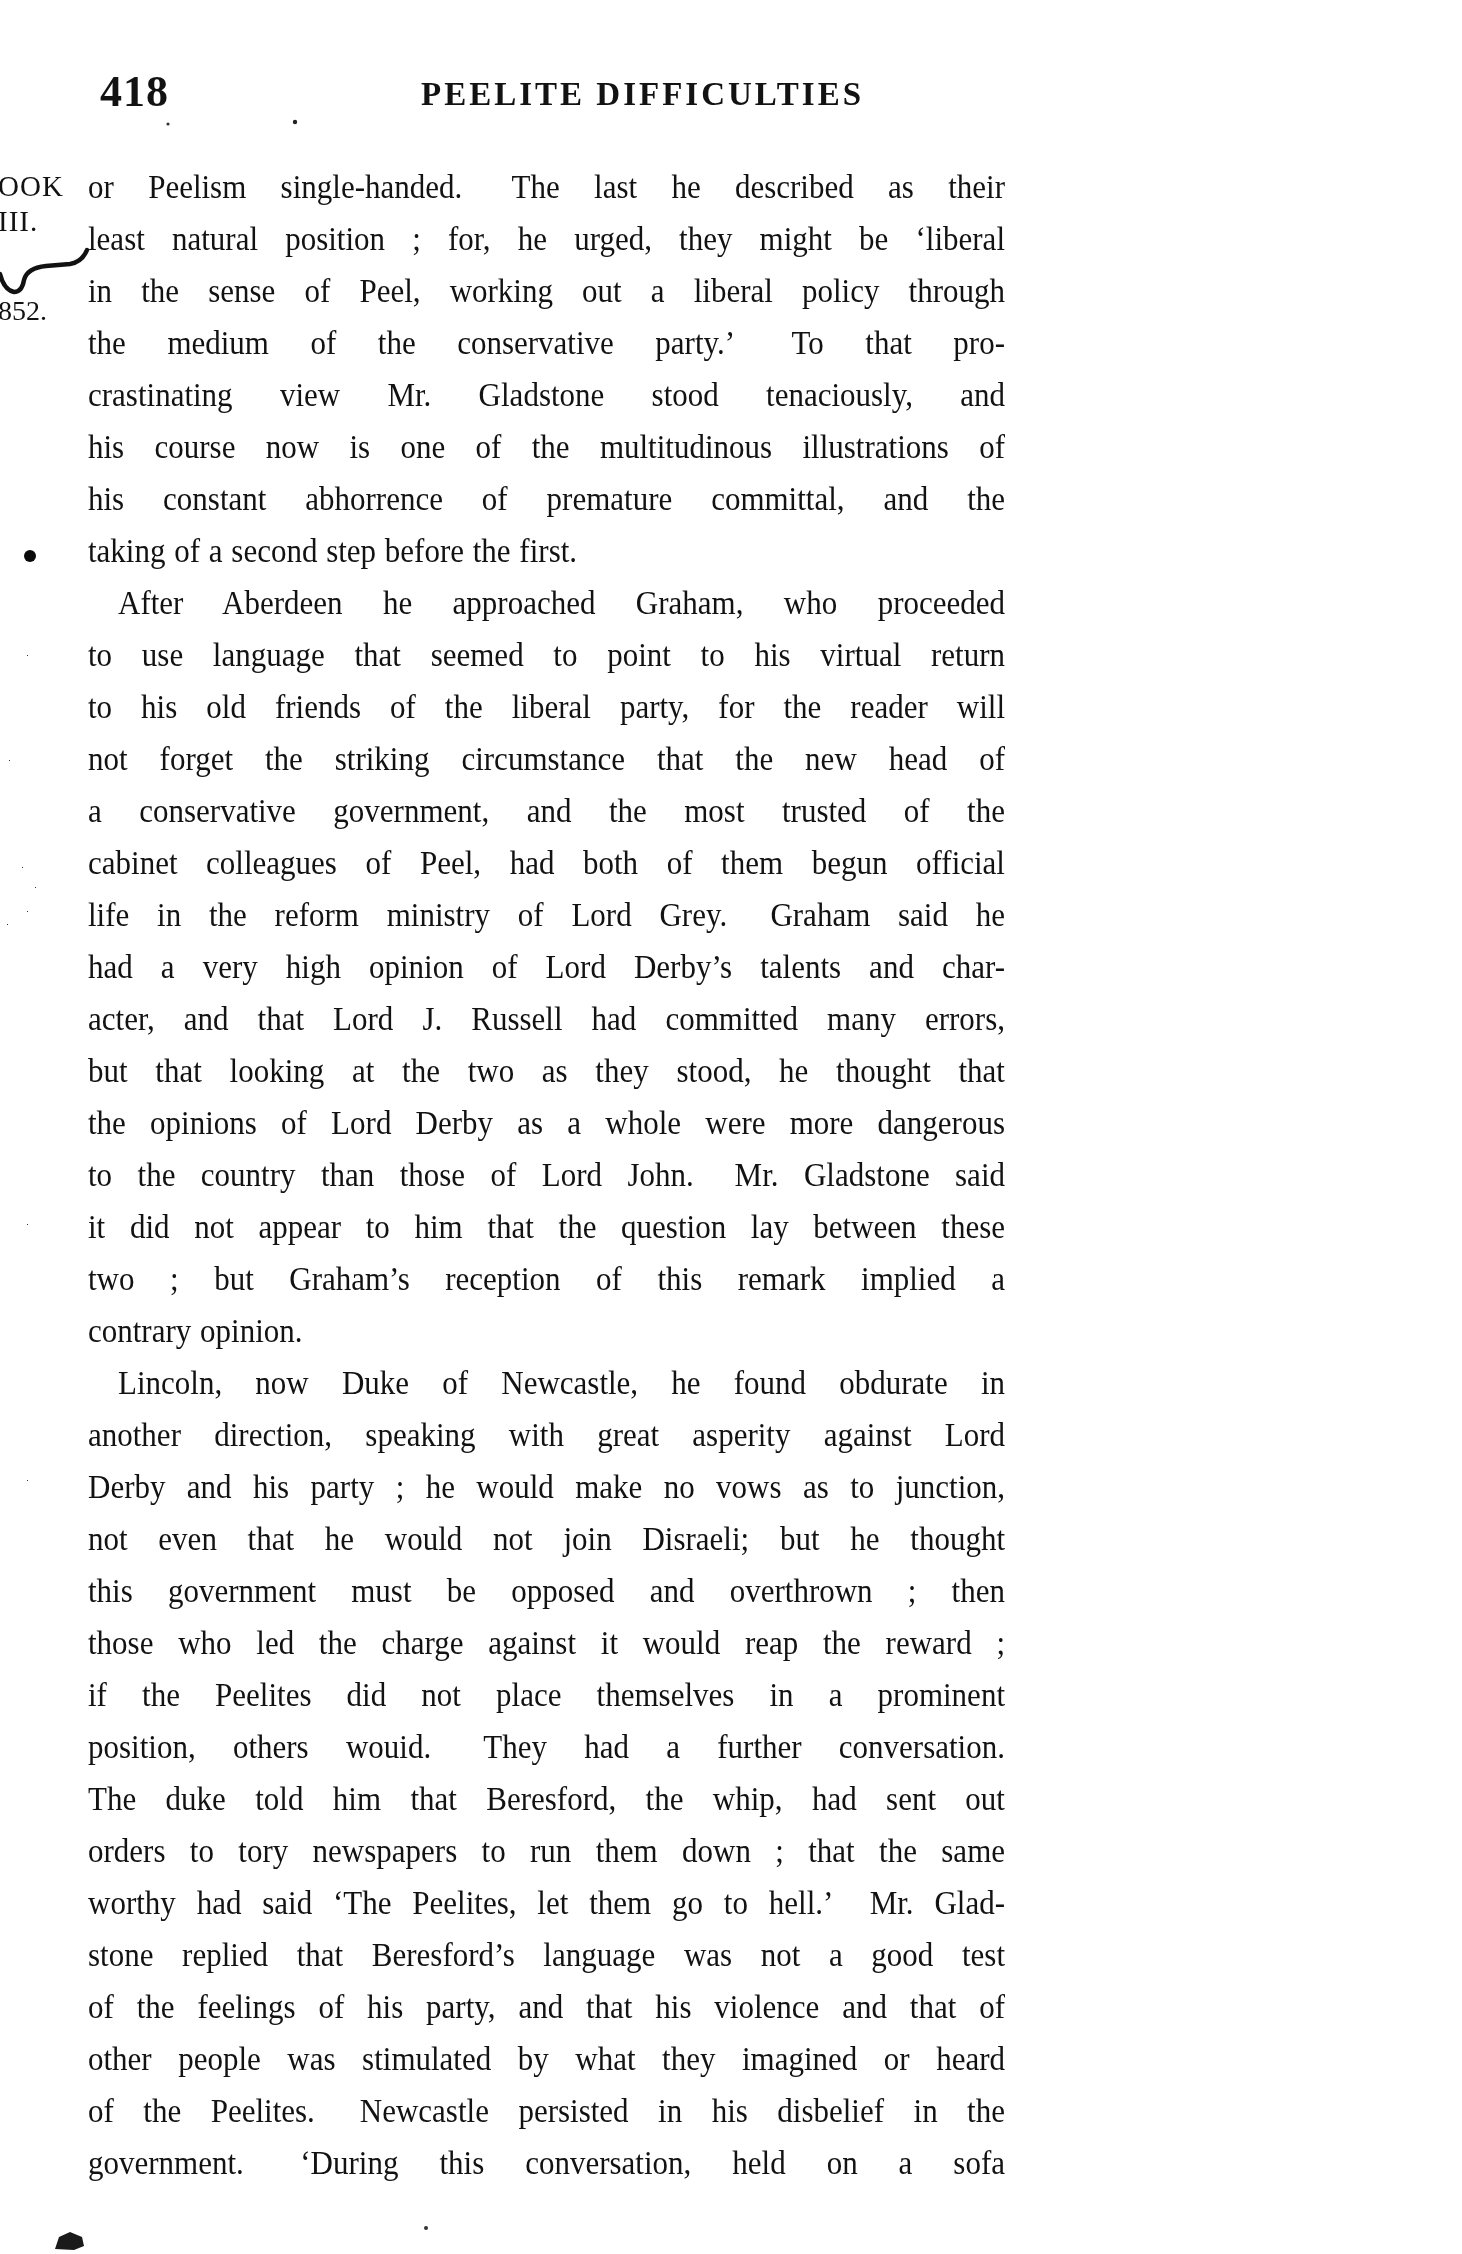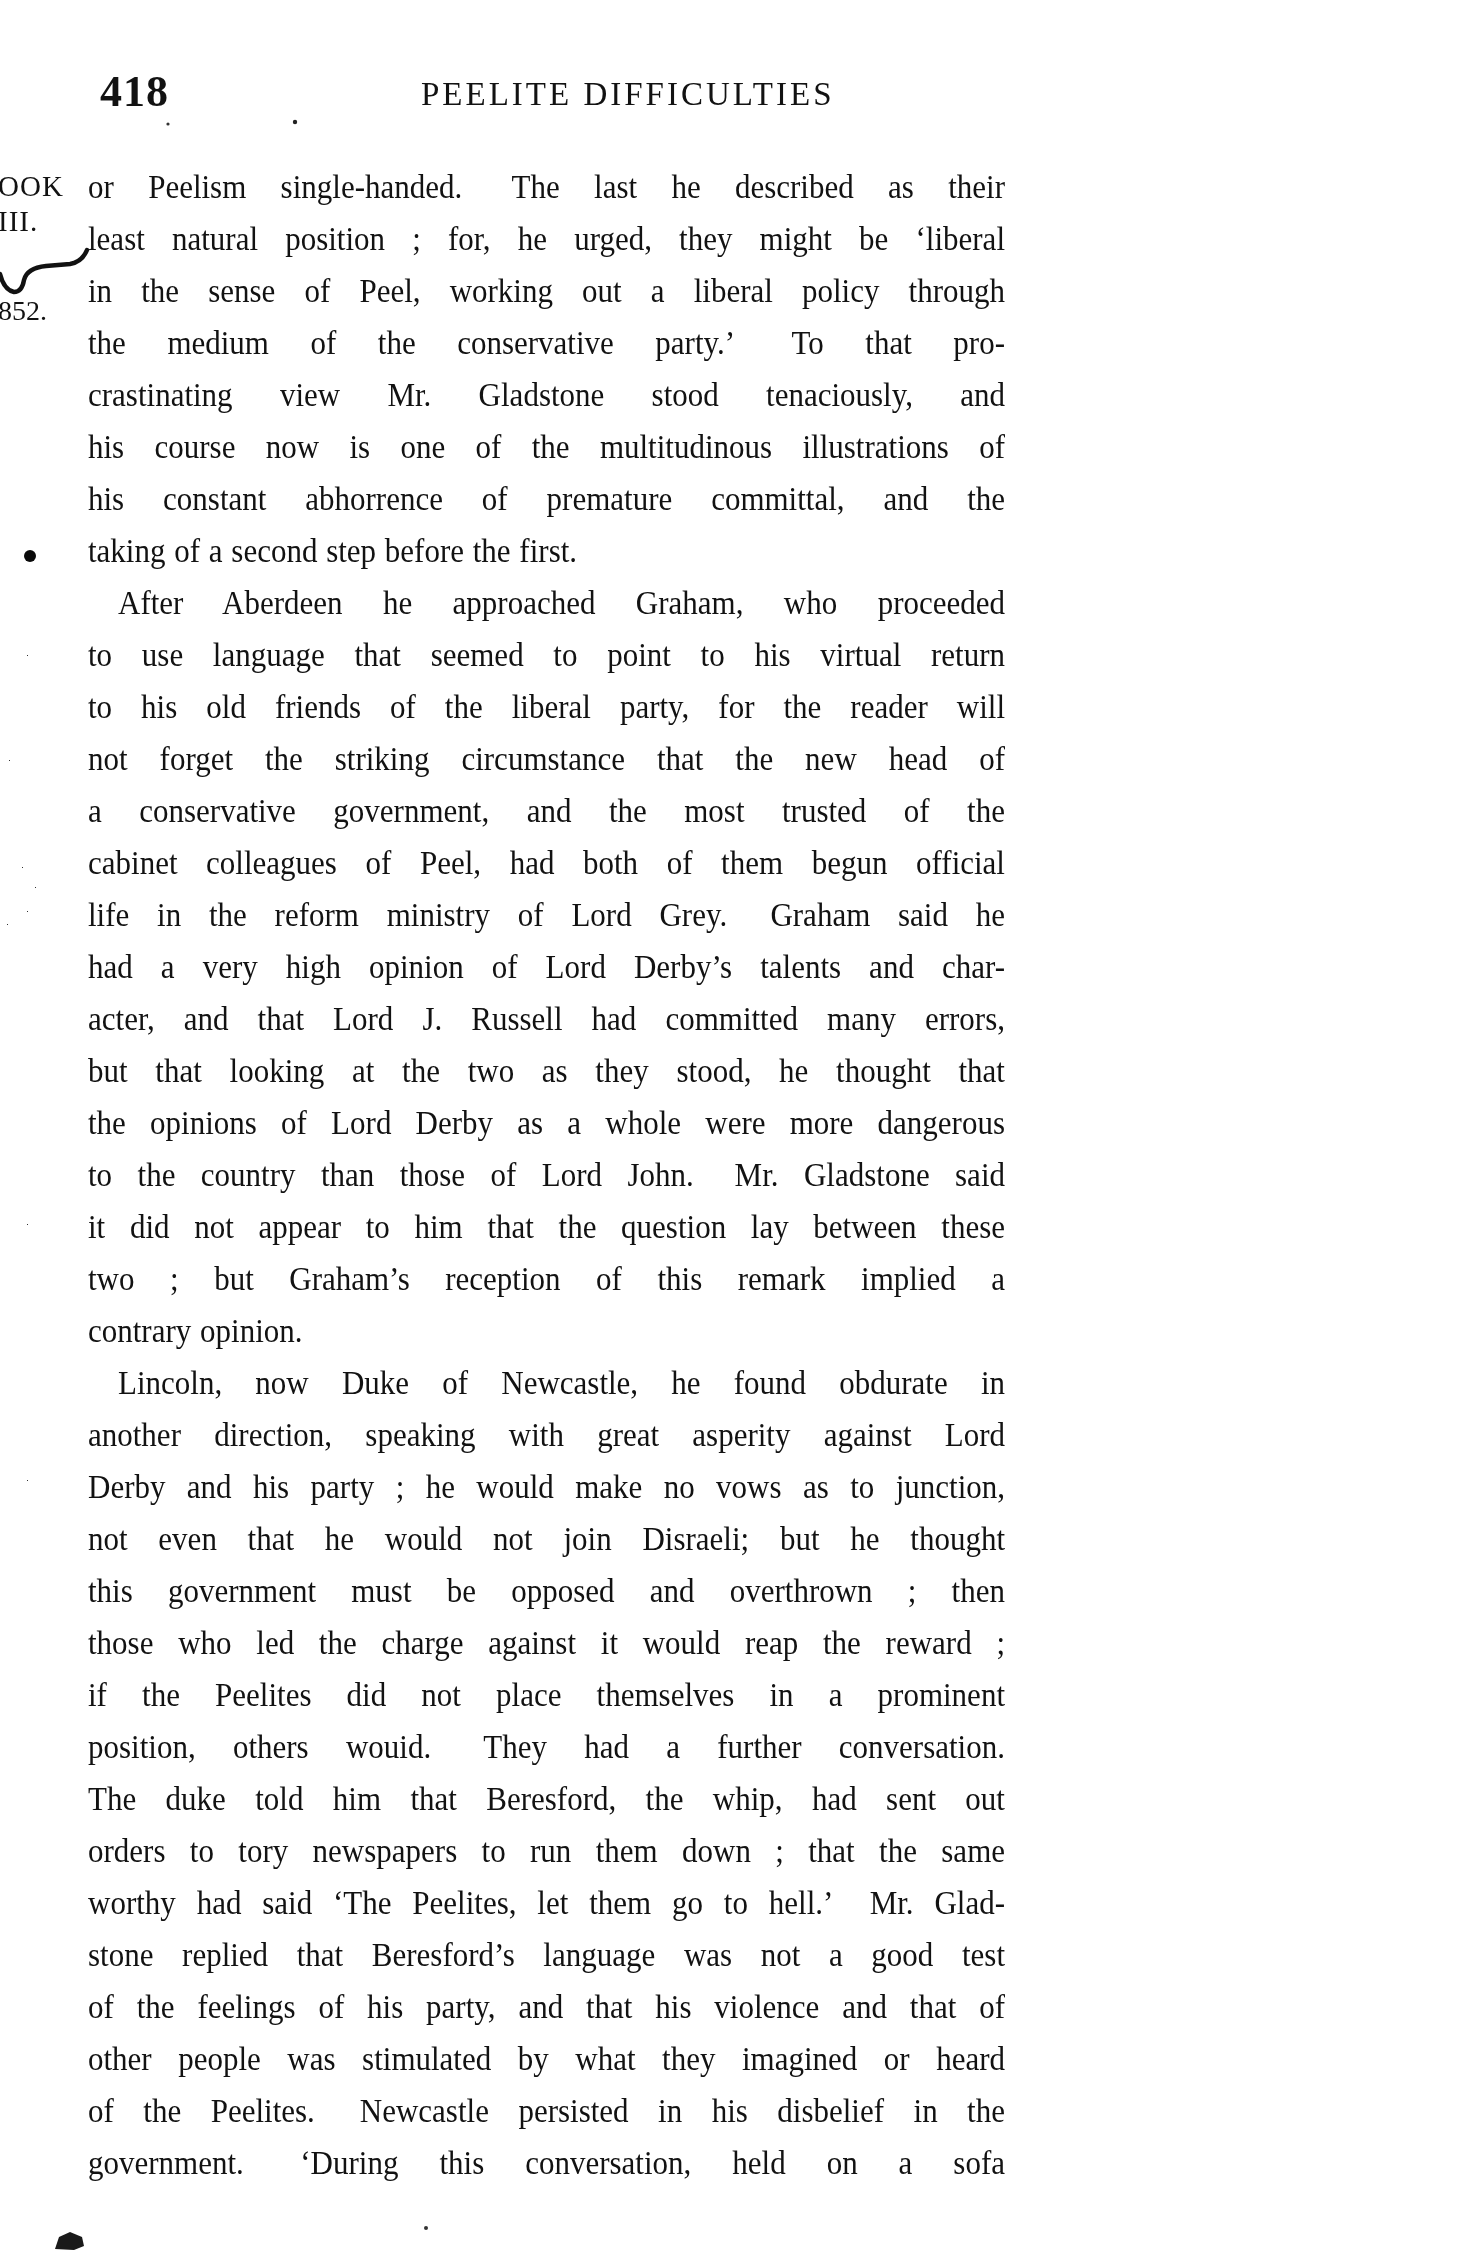--- a/index.html
+++ b/index.html
@@ -13,21 +13,21 @@
     color:#121212;
   }
   
   .page-number {
     position:absolute; left:100px; top:70px;
     font-size:44px; font-weight:bold; letter-spacing:1px;
     line-height:1;
   }
   .running-head {
     position:absolute; left:421px; top:78px;
-    font-size:33px; font-weight:normal; letter-spacing:3px;
+    font-size:33px; font-weight:bold; letter-spacing:3px;
     line-height:1; white-space:nowrap;
   }
   
   .mn { position:absolute; left:-2px; line-height:1; font-size:29px; letter-spacing:1px; }
   .mn-book { top:172px; }
   .mn-num  { top:207px; }
   .mn-year { top:297px; font-size:28px; letter-spacing:0; }
   
   .text-block {
     position:absolute; left:88px; top:152px; width:917px;margin-top:9px;

